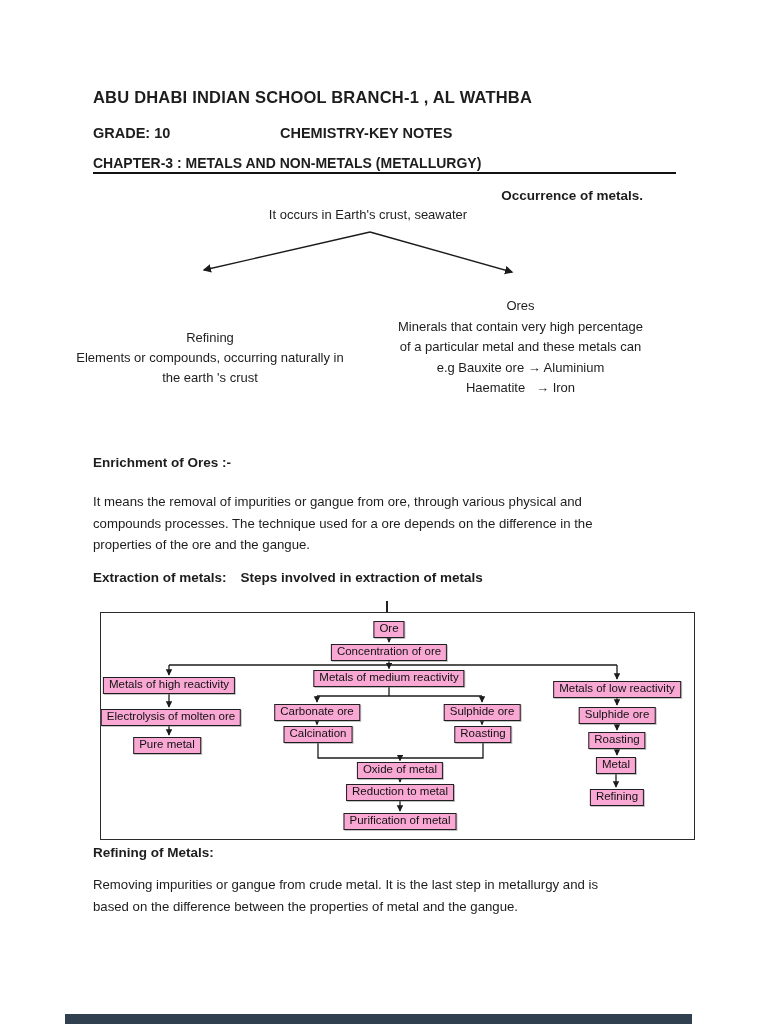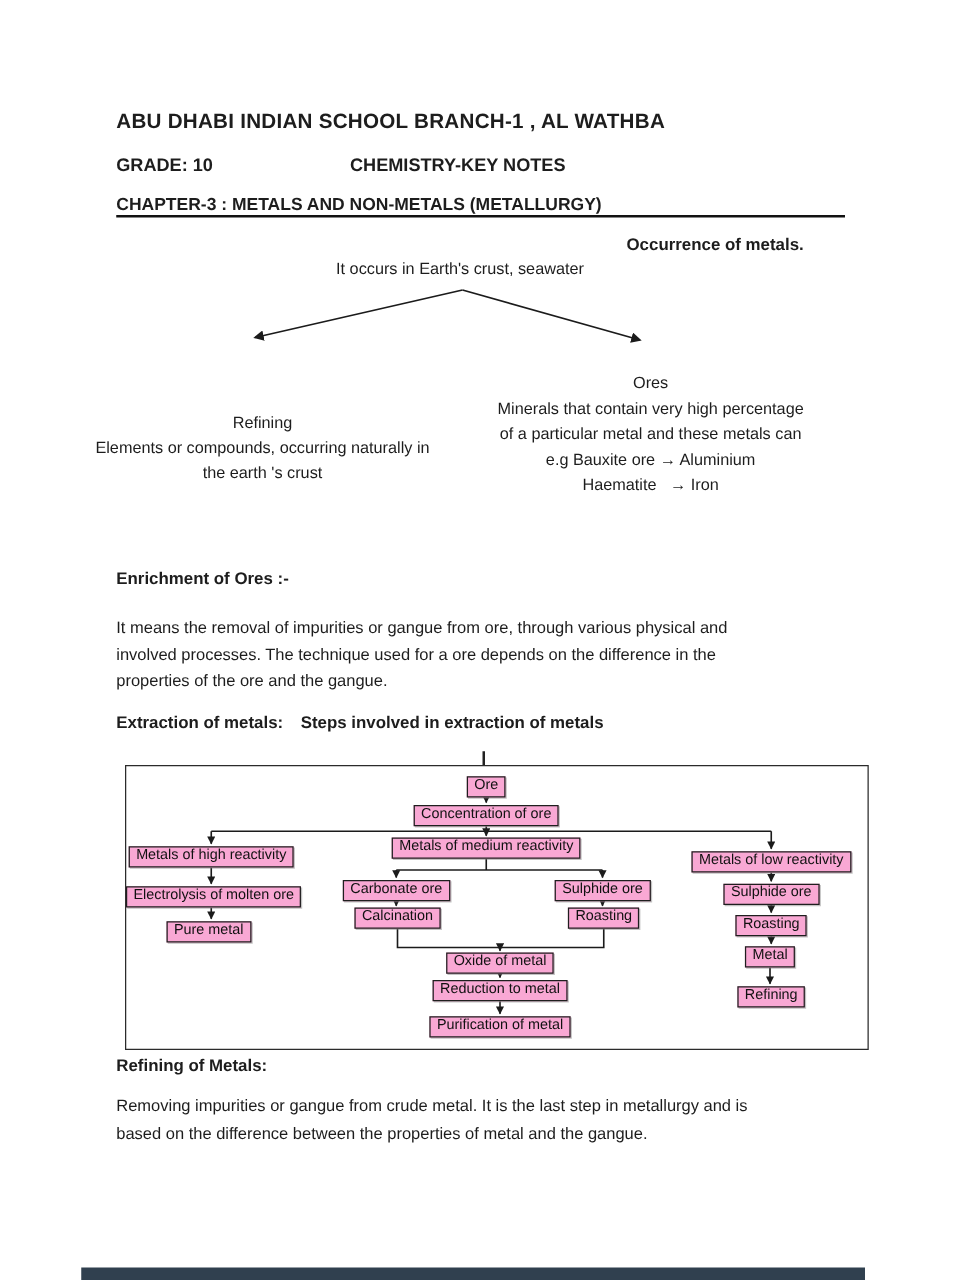--- a/index.html
+++ b/index.html
@@ -77,21 +77,21 @@
   <div>Ores</div>
   <div>Minerals that contain very high percentage</div>
   <div>of a particular metal and these metals can</div>
   <div class="pre">e.g Bauxite ore → Aluminium</div>
   <div class="pre">Haematite   → Iron</div>
 </div>
 
 <div class="abs h-bold enrich-h">Enrichment of Ores :-</div>
 <div class="abs para enrich-p">
   <div>It means the removal of impurities or gangue from ore, through various physical and</div>
-  <div>involved processes. The technique used for a ore depends on the difference in the</div>
+  <div>compounds processes. The technique used for a ore depends on the difference in the</div>
   <div>properties of the ore and the gangue.</div>
 </div>
 
 <div class="abs h-bold extract-h">
   <span>Extraction of metals:</span><span class="part2">Steps involved in extraction of metals</span>
 </div>
 
 <div class="abs stub"></div>
 <div class="abs chart">
   <svg width="593" height="226" viewBox="0 0 593 226">

